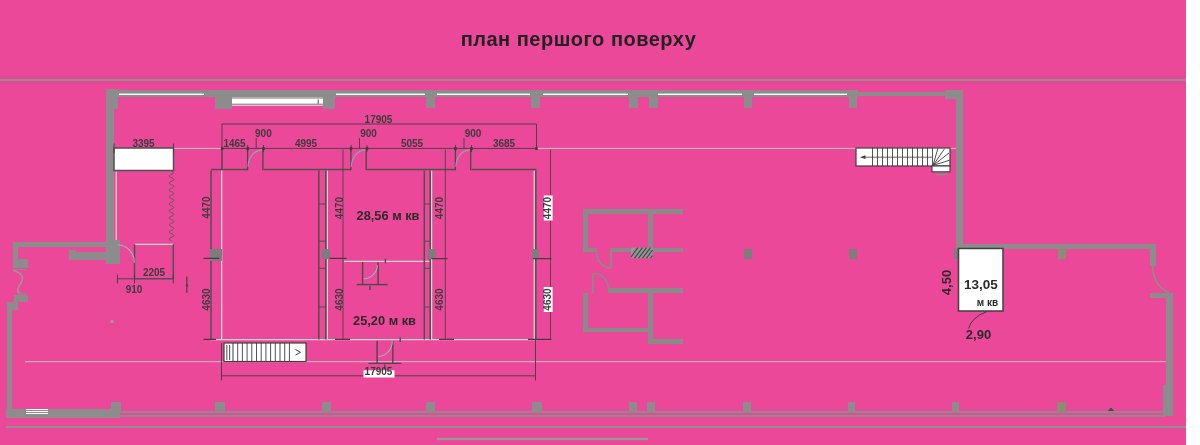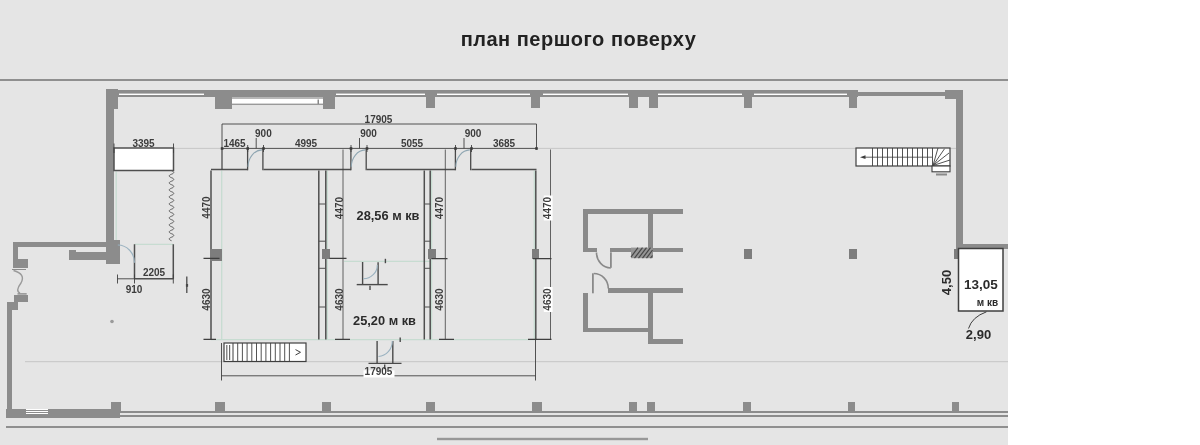--- a/index.html
+++ b/index.html
@@ -1,16 +1,16 @@
 <!DOCTYPE html>
 <html><head>
 <meta charset="utf-8">
 <style>
   html,body{margin:0;padding:0;background:#ffffff;}
-  .page{position:relative;width:1008px;height:445px;background:#e5e5e5;overflow:hidden;
+  .page{position:relative;width:1186px;height:445px;background:#ec4899;overflow:hidden;
         font-family:"Liberation Sans", sans-serif;}
   svg{position:absolute;left:0;top:0;}
   .dim{font:700 10px "Liberation Sans",sans-serif;fill:#3c3c3c;}
   .area{font:700 12.8px "Liberation Sans",sans-serif;fill:#2b2b2b;}
 </style>
 </head>
 <body>
 <div class="page">
 
 <div style="position:absolute;left:0;top:28px;width:1157px;text-align:center;

